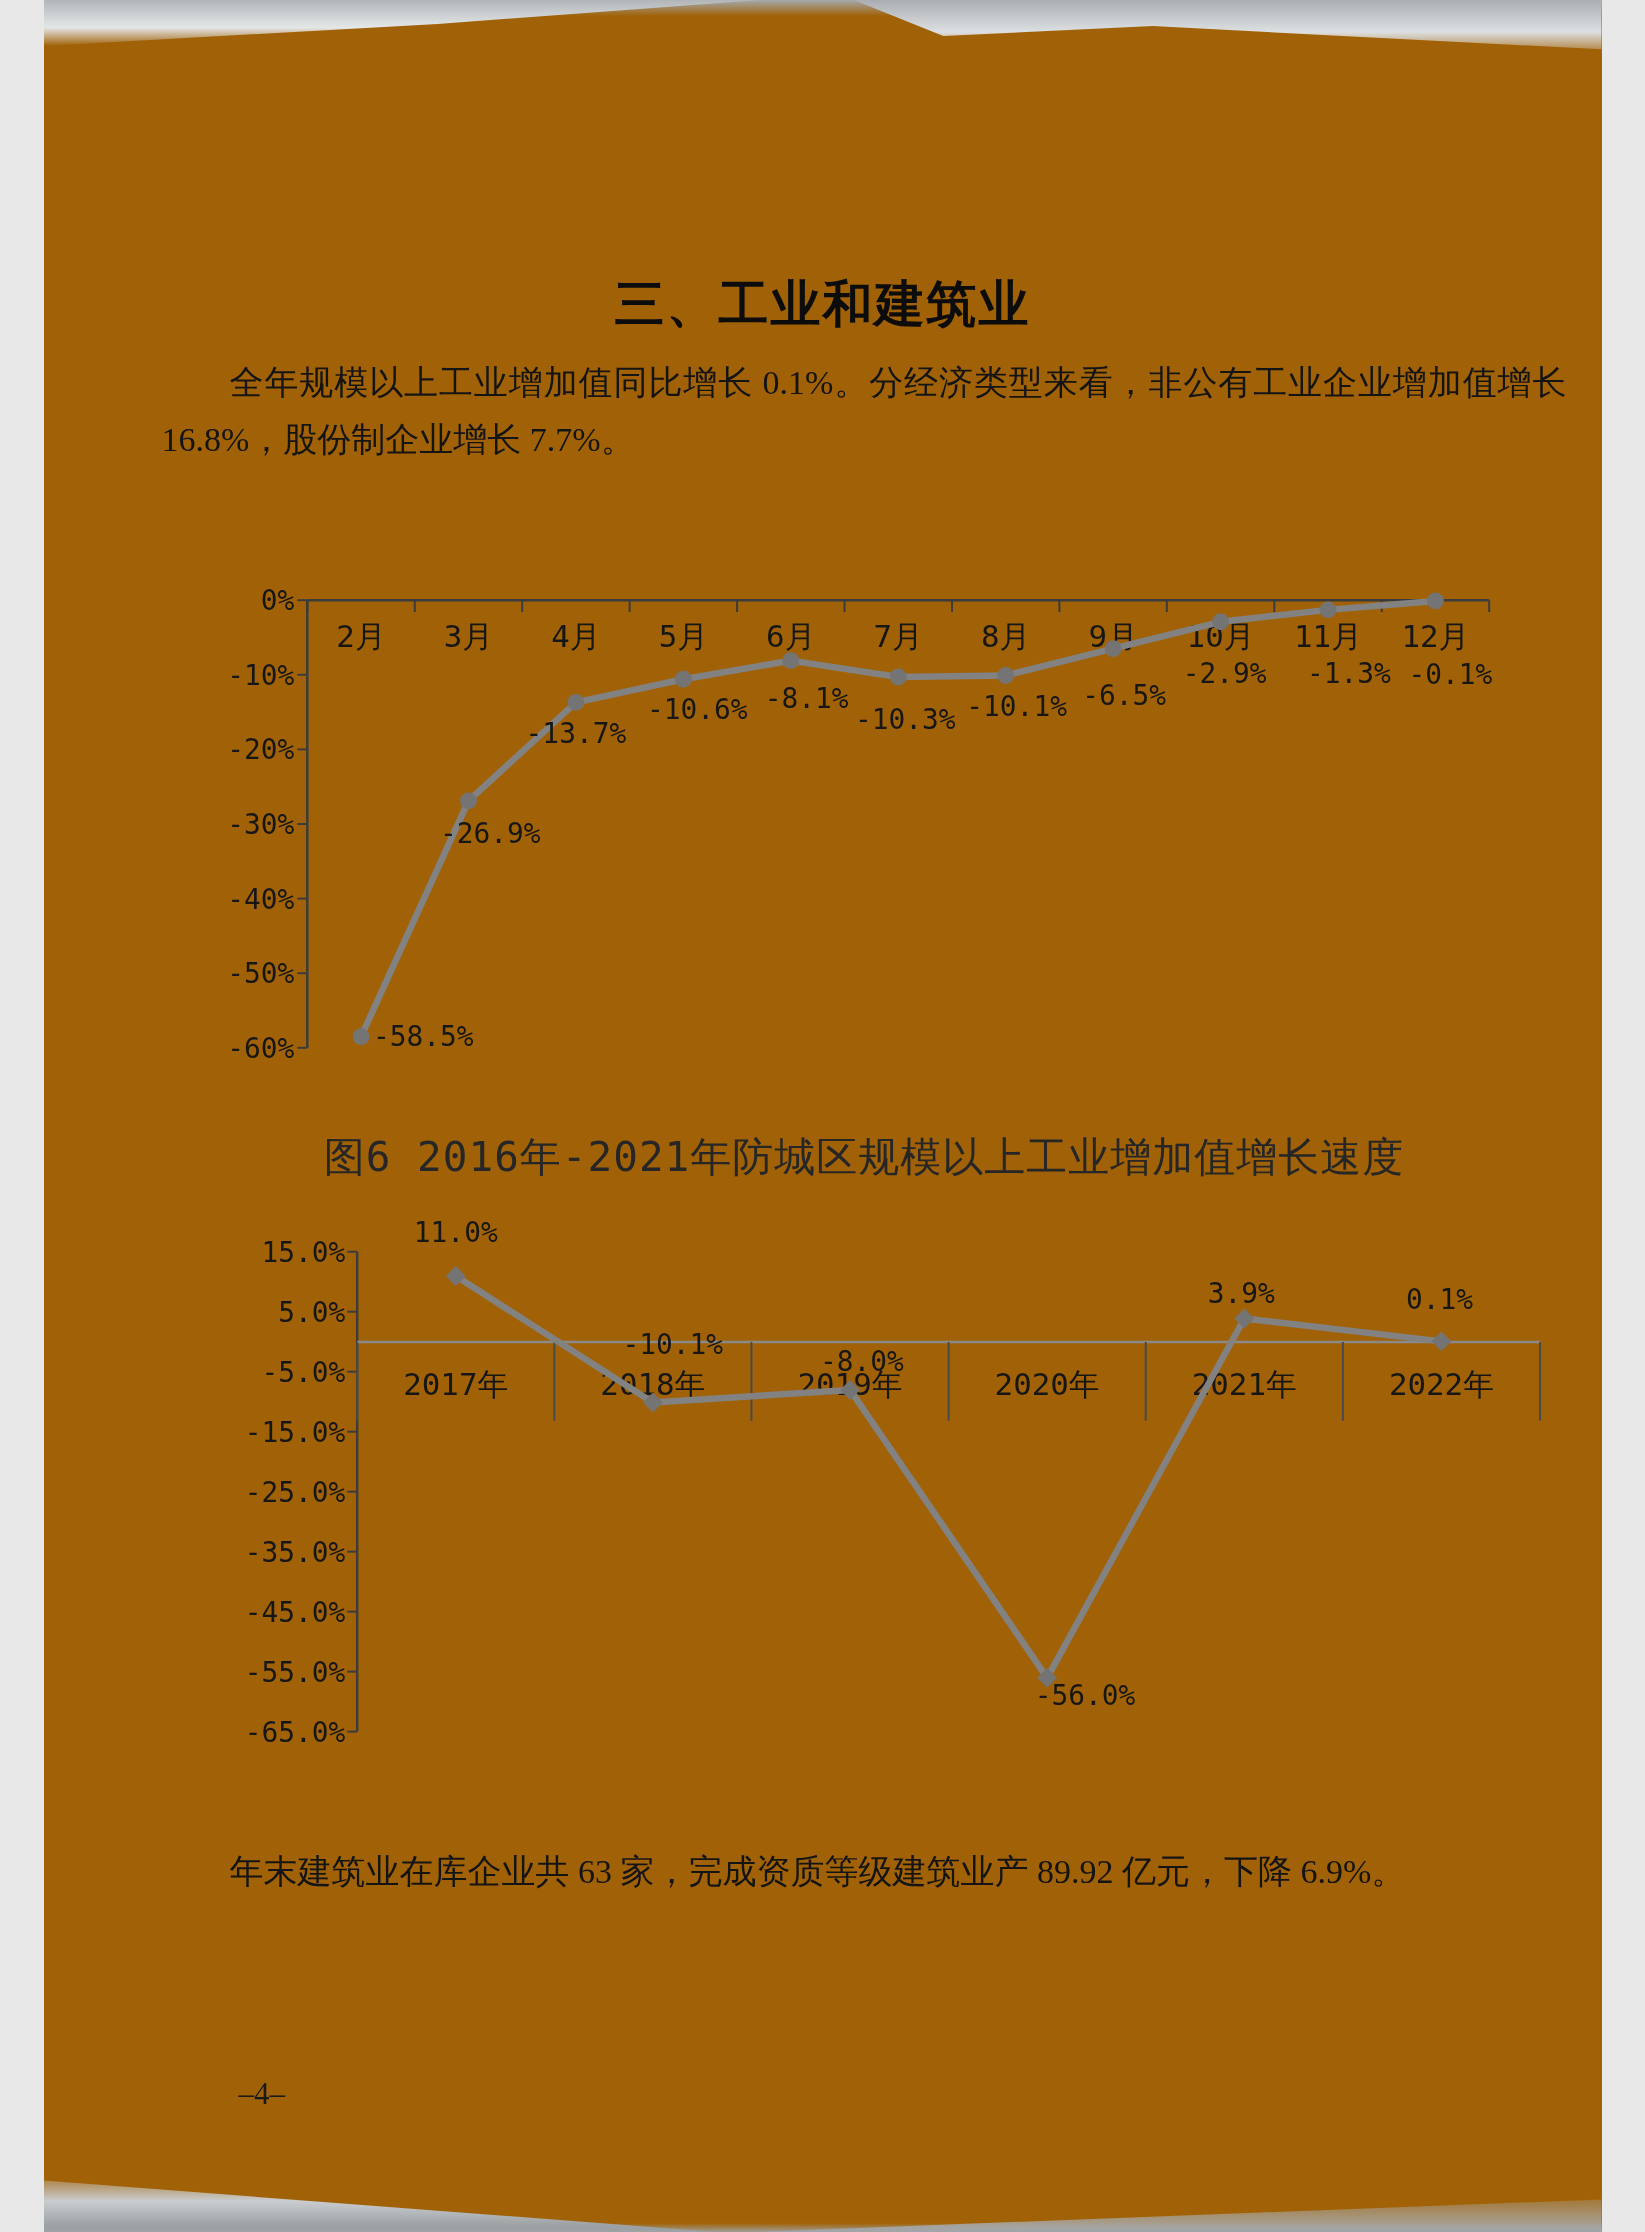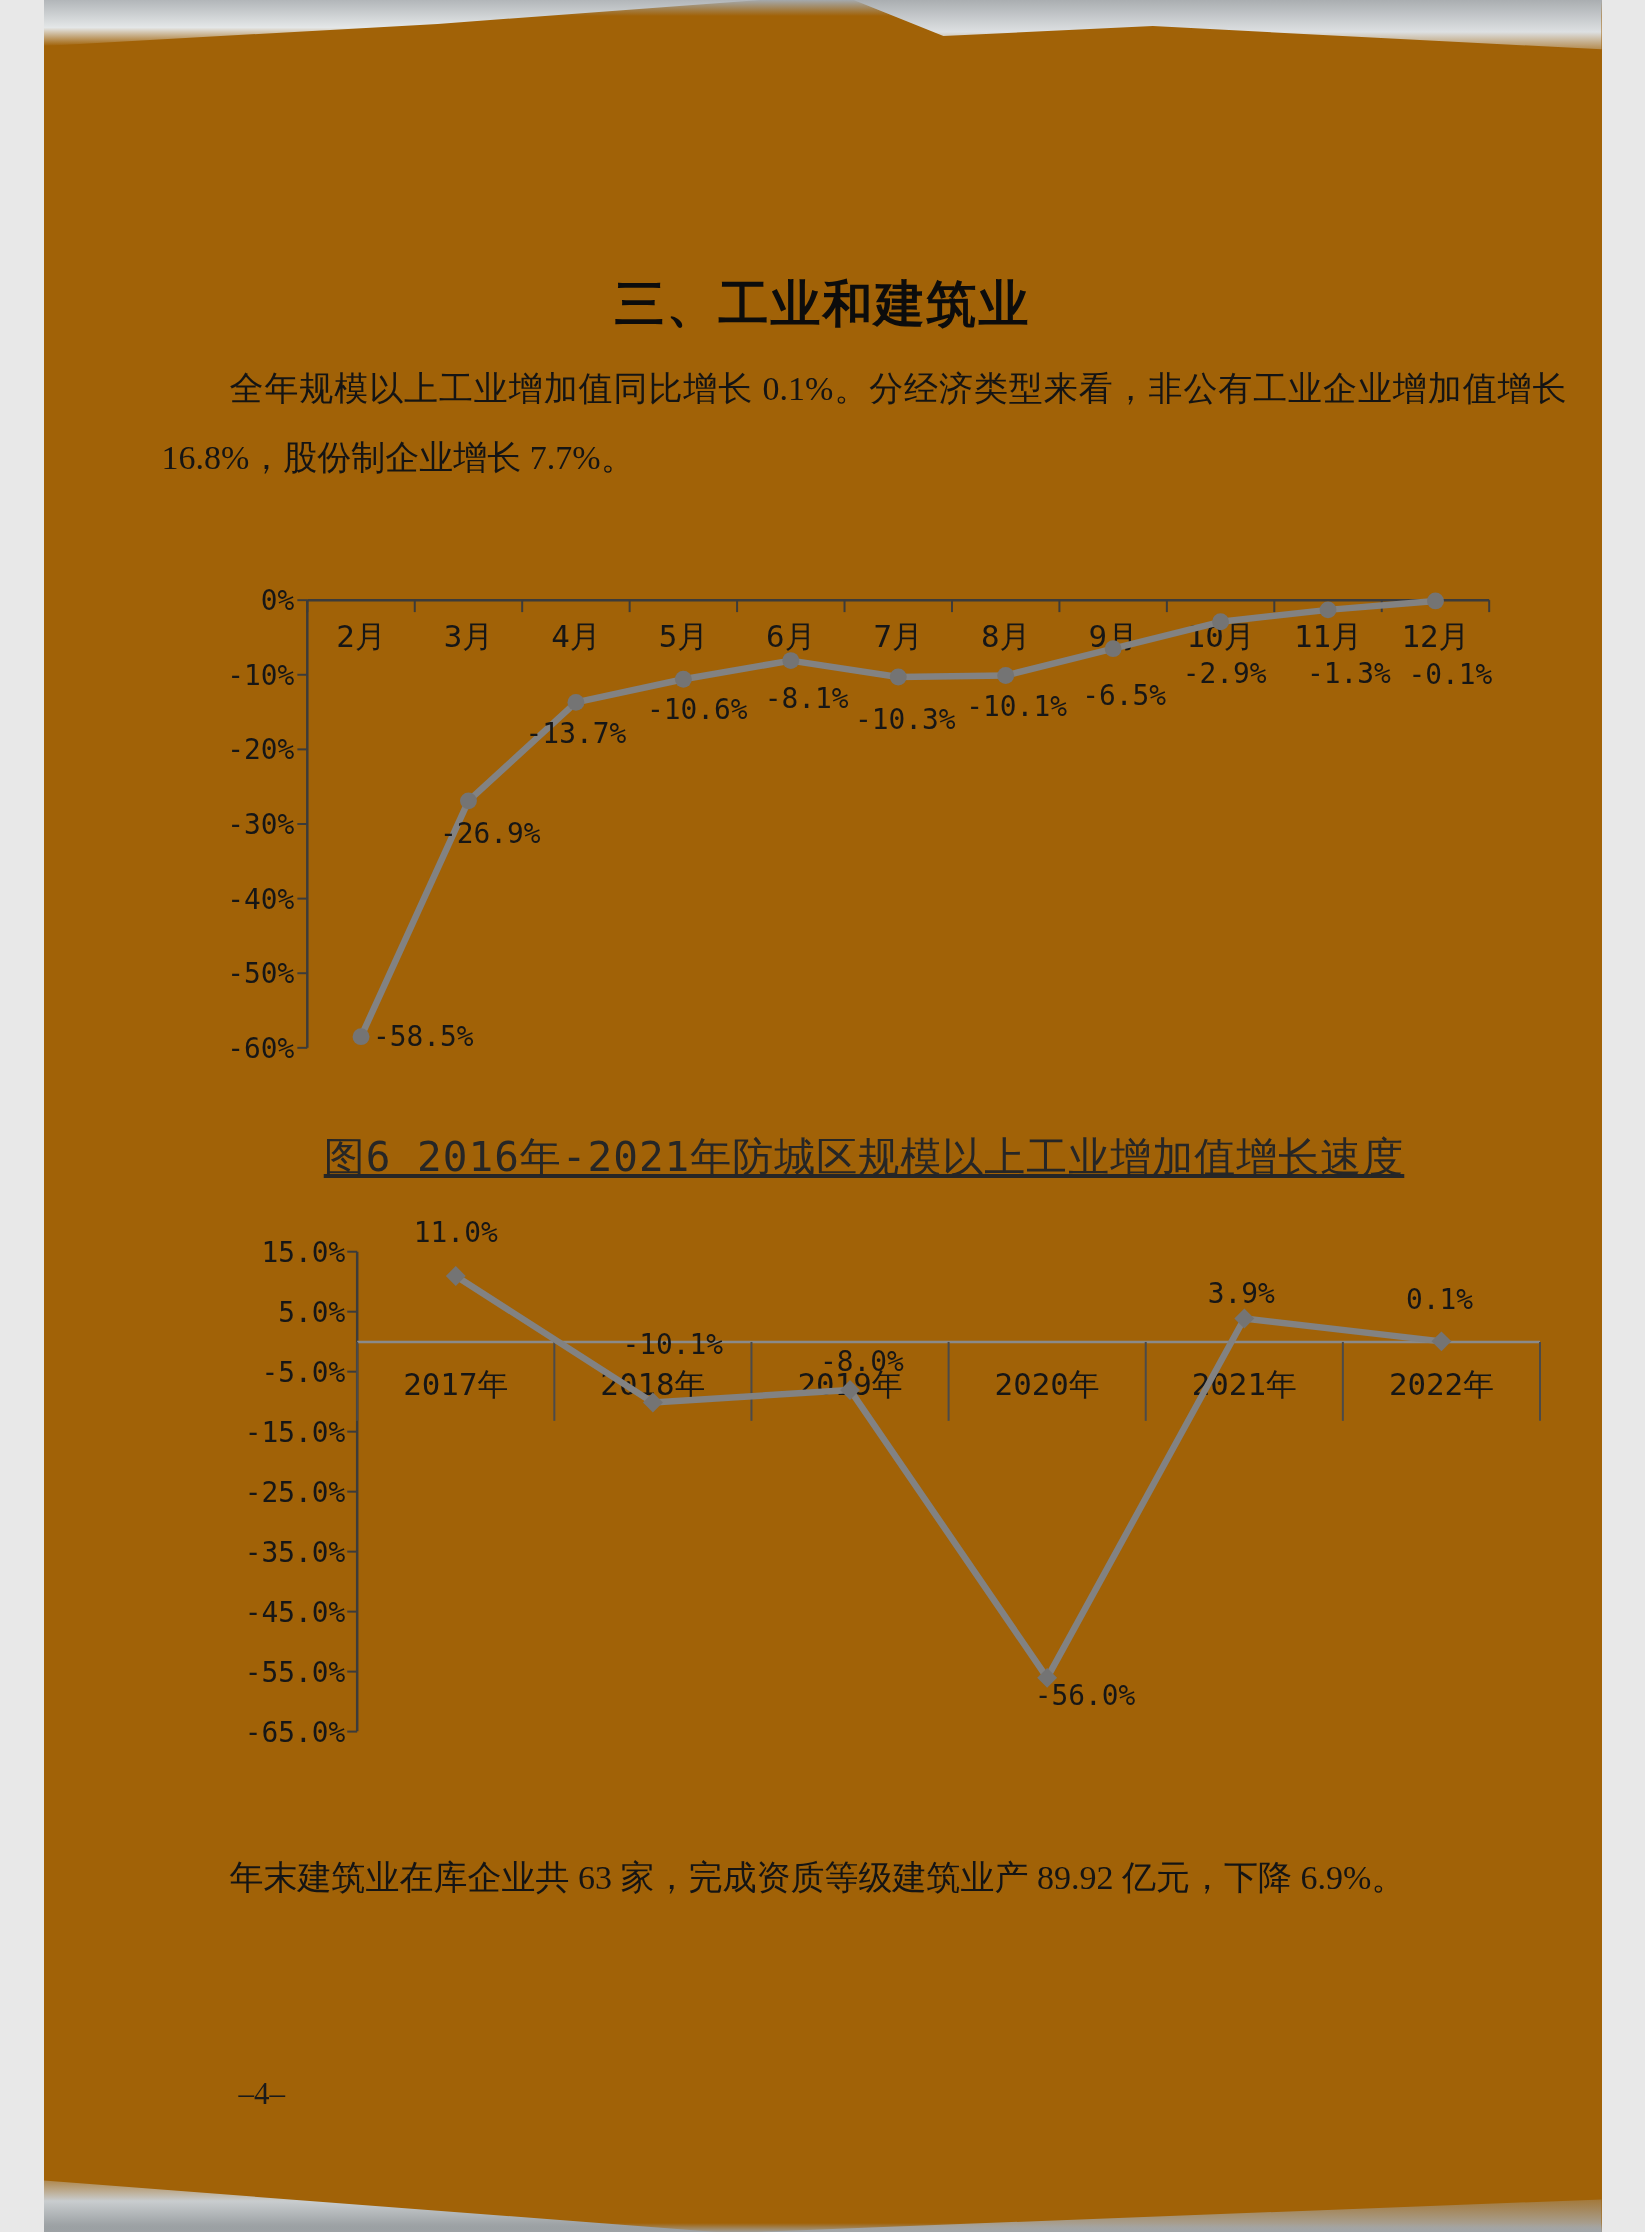--- a/index.html
+++ b/index.html
@@ -25,31 +25,31 @@
     clip-path:polygon(0 100%,100% 30%,100% 100%);}
   .a-bstrip{position:absolute;bottom:0;left:0;width:100%;height:10px;
     background:linear-gradient(to top,#9fa4a7,rgba(255,255,255,0));}
   
   .section-title{
     position:absolute;top:237px;left:0;right:0;text-align:center;
     font-size:50px;font-weight:bold;letter-spacing:2px;color:#0c0c0c;
   }
   .body-text{
     position:absolute;left:118px;width:1405px;margin:0;
-    font-size:34px;line-height:69px;text-align:justify;text-indent:2em;color:#141414;
+    font-size:34px;line-height:57px;text-align:justify;text-indent:2em;color:#141414;
   }
   #para-industry{top:354px;}
   #para-construction{top:1843px;}
   .chart-title{
     position:absolute;left:129px;width:1383px;text-align:center;
     font-family:"DejaVu Sans Mono","Liberation Mono",monospace;
     font-size:41px;color:#262626;letter-spacing:1px;white-space:nowrap;
   }
   #chart5-title{top:525px;}
-  #chart6-title{top:1130px;text-decoration:underline;}
+  #chart6-title{top:1130px;}
   .page-number{
     position:absolute;left:195px;top:2076px;font-size:31px;color:#1a1a1a;
     font-family:"Liberation Serif","DejaVu Serif",serif;
   }
   
   .chart-svg{position:absolute;}
   #chart5-svg{left:129px;top:575px;}
   #chart6-svg{left:129px;top:1199px;}
   .chart-svg text{font-family:"DejaVu Sans Mono","Liberation Mono",monospace;fill:#161616;}
   .axis{stroke:#3b3b3b;stroke-width:2.5;}

